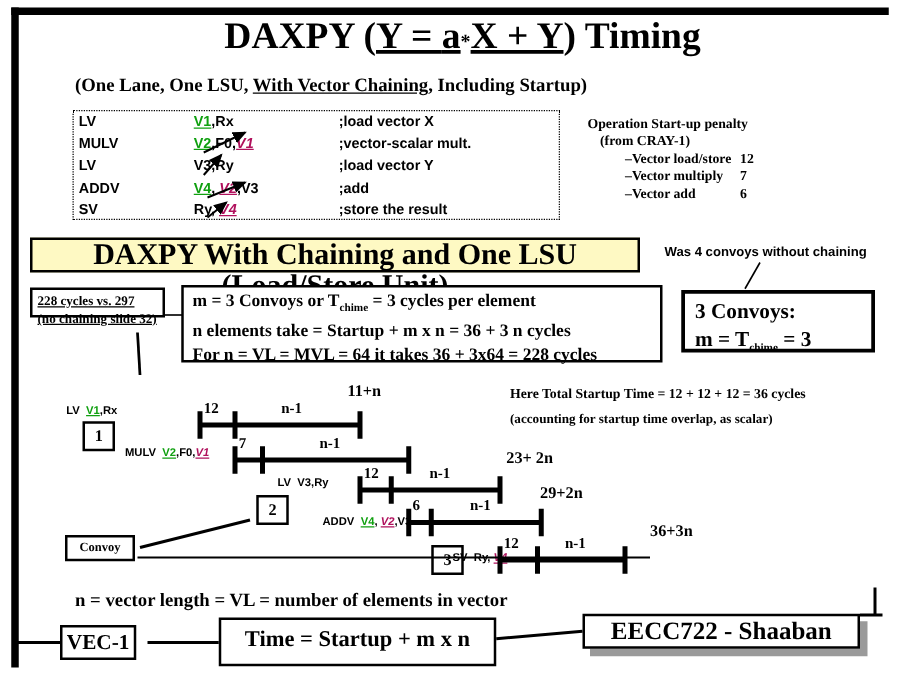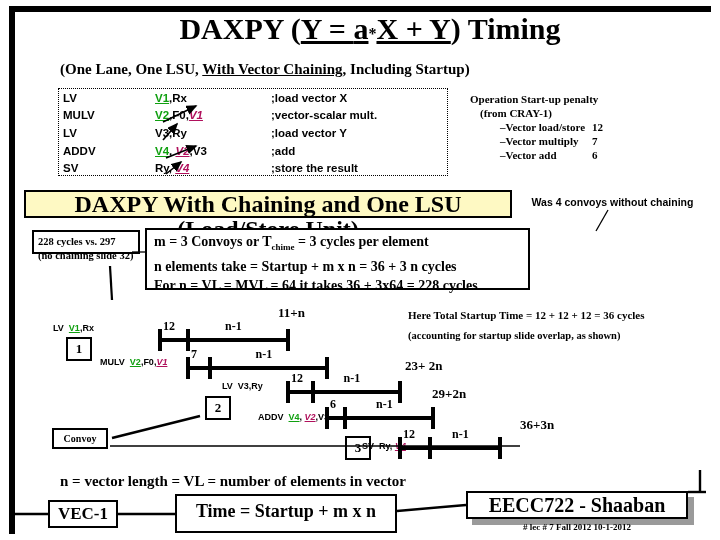--- a/index.html
+++ b/index.html
@@ -45,23 +45,23 @@
   #penalty .row span:first-child{width:92px;}
 
   
   #band{left:24px;top:190px;width:488px;height:28px;border:2px solid #000;
       box-sizing:border-box;background:#fef9c3;
       font-size:24px;font-weight:bold;text-align:center;line-height:25px;}
   #band-note{left:520px;top:196px;width:185px;text-align:center;
       font-size:10.5px;font-weight:bold;font-family:Liberation Sans, sans-serif;}
 
   
-  #cycles-box{left:32px;top:230px;width:108px;height:24px;border:2px solid #000;
+  #cycles-box{left:24px;top:230px;width:108px;height:24px;border:2px solid #000;
       box-sizing:border-box;background:#fff;font-size:10.5px;font-weight:bold;
-      line-height:14px;padding:3px 0 0 4px;}
+      line-height:14px;padding:3px 0 0 4px;text-decoration:underline;}
   #formula-box{left:145px;top:228px;width:385px;height:62px;border:2px solid #000;
       box-sizing:border-box;background:#fff;font-size:14px;font-weight:bold;
       line-height:19px;padding:2px 0 0 7px;}
   sub{font-size:9px;margin-top:8px;}
   #convoy-box{left:545px;top:232px;width:155px;height:50px;border:3px solid #000;
       box-sizing:border-box;background:#fff;font-size:17px;font-weight:bold;
       line-height:23px;padding:2px 0 0 8px;}
 
   
   #startup-note{left:408px;top:309px;width:300px;font-size:11px;font-weight:bold;}
@@ -70,21 +70,21 @@
   
   .instr{font-family:"Liberation Sans", sans-serif;font-size:9px;font-weight:bold;
       white-space:nowrap;}
   .seg-lab{font-size:12px;font-weight:bold;white-space:nowrap;}
   .end-lab{font-size:13px;font-weight:bold;white-space:nowrap;}
   .cv-box{width:26px;height:24px;border:2px solid #000;box-sizing:border-box;
       background:#fff;text-align:center;font-size:13px;font-weight:bold;line-height:20px;}
 
   
   #nvec{left:60px;top:473px;font-size:15px;font-weight:bold;}
-  #vec1{left:48px;top:500px;width:70px;height:28px;border:2px solid #000;
+  #vec1{left:48px;top:500px;width:61px;height:28px;border:2px solid #000;
       box-sizing:border-box;background:#fff;text-align:center;font-size:17px;
       font-weight:bold;line-height:24px;}
   #time-box{left:175px;top:494px;width:222px;height:39px;border:2px solid #000;
       box-sizing:border-box;background:#fff;text-align:center;font-size:18px;
       font-weight:bold;line-height:30px;}
   #foot-box{left:466px;top:491px;width:222px;height:28px;border:2px solid #000;
       box-sizing:border-box;background:#fff;text-align:center;font-size:20px;
       font-weight:bold;line-height:25px;}
   #foot-shadow{left:472px;top:497px;width:222px;height:28px;background:#9a9a9a;}
   #foot-sub{left:466px;top:522px;width:222px;text-align:center;
@@ -166,23 +166,27 @@
     <div>228 cycles vs. 297</div>
     <div>(no chaining slide 32)</div>
   </div>
 
   <div class="abs" id="formula-box">
     <div><span>m =  3 Convoys or T</span><sub>chime</sub><span> = 3 cycles per element</span></div>
     <div>n elements take = Startup +  m x n = 36 + 3 n cycles</div>
     <div>For n = VL = MVL = 64  it takes 36 + 3x64 = 228 cycles</div>
   </div>
 
+  <div class="abs" id="convoy-box">
+    <div>3 Convoys:</div>
+    <div><span>m = T</span><sub>chime</sub><span> = 3</span></div>
+  </div>
 
   <div class="abs" id="startup-note">Here Total Startup Time = 12 + 12 + 12  = 36 cycles</div>
-  <div class="abs" id="overlap-note">(accounting for startup slide overlap, as shown)</div>
+  <div class="abs" id="overlap-note">(accounting for startup time overlap, as scalar)</div>
 
   <div id="timeline-layer">
       <div class="abs cv-box" style="left: 66px; top: 337px;">1</div>
       <div class="abs instr" style="left: 53px; top: 323px;"><span>LV</span>&nbsp; <span class="grn">V1</span><span>,Rx</span></div>
       <div class="abs" style="left: 160px; top: 338px; width: 128px; height: 4px; background: rgb(0, 0, 0);"></div>
       <div class="abs" style="left: 158px; top: 329px; width: 4px; height: 22px; background: rgb(0, 0, 0);"></div>
       <div class="abs" style="left: 186px; top: 329px; width: 4px; height: 22px; background: rgb(0, 0, 0);"></div>
       <div class="abs" style="left: 286px; top: 329px; width: 4px; height: 22px; background: rgb(0, 0, 0);"></div>
       <div class="abs seg-lab" style="left: 163px; top: 319px;">12</div>
       <div class="abs seg-lab" style="left: 225px; top: 319px;">n-1</div>
@@ -225,21 +229,20 @@
   <div class="abs" style="left:52px;top:428px;width:56px;height:21px;border:2px solid #000;
        box-sizing:border-box;background:#fff;text-align:center;font-size:10px;
        font-weight:bold;line-height:17px;">Convoy</div>
 
   <div class="abs" id="nvec">n = vector length = VL = number of elements in vector</div>
   <div class="abs" id="vec1">VEC-1</div>
   <div class="abs" id="time-box">Time = Startup + m x n</div>
 
   <div class="abs" id="foot-shadow"></div>
   <div class="abs" id="foot-box">EECC722 - Shaaban</div>
-  <div class="abs" id="foot-sub">#  lec # 7    Fall 2012   10-1-2012</div>
 
   <svg class="ov" viewBox="0 0 720 540">
     <defs>
       <marker id="ah" markerWidth="7" markerHeight="7" refX="6" refY="3" orient="auto">
         <path d="M0,0 L7,3 L0,6 z" fill="#000"></path>
       </marker>
     </defs>
 
     <g stroke="#000" stroke-width="1.6" fill="none" marker-end="url(#ah)">
       <path d="M163,122 L196,106"></path>

